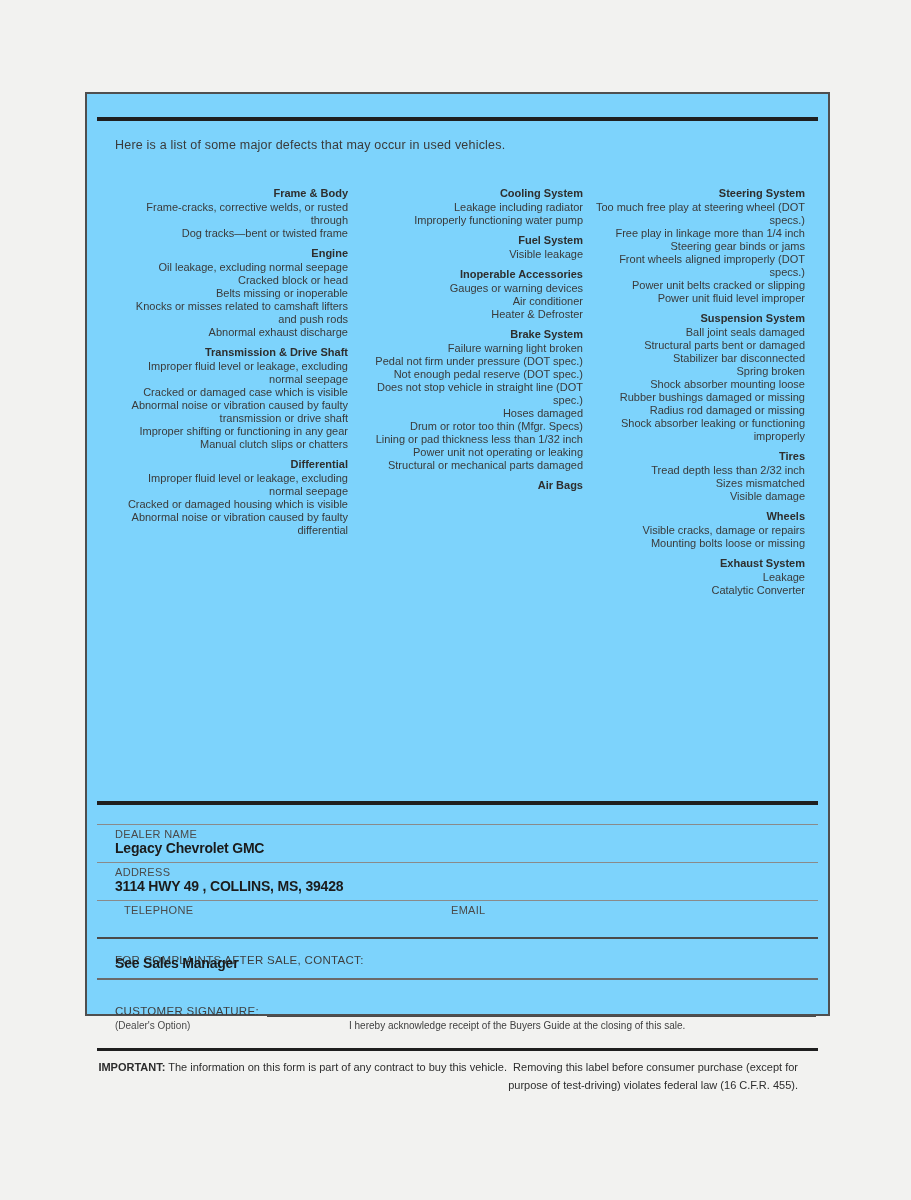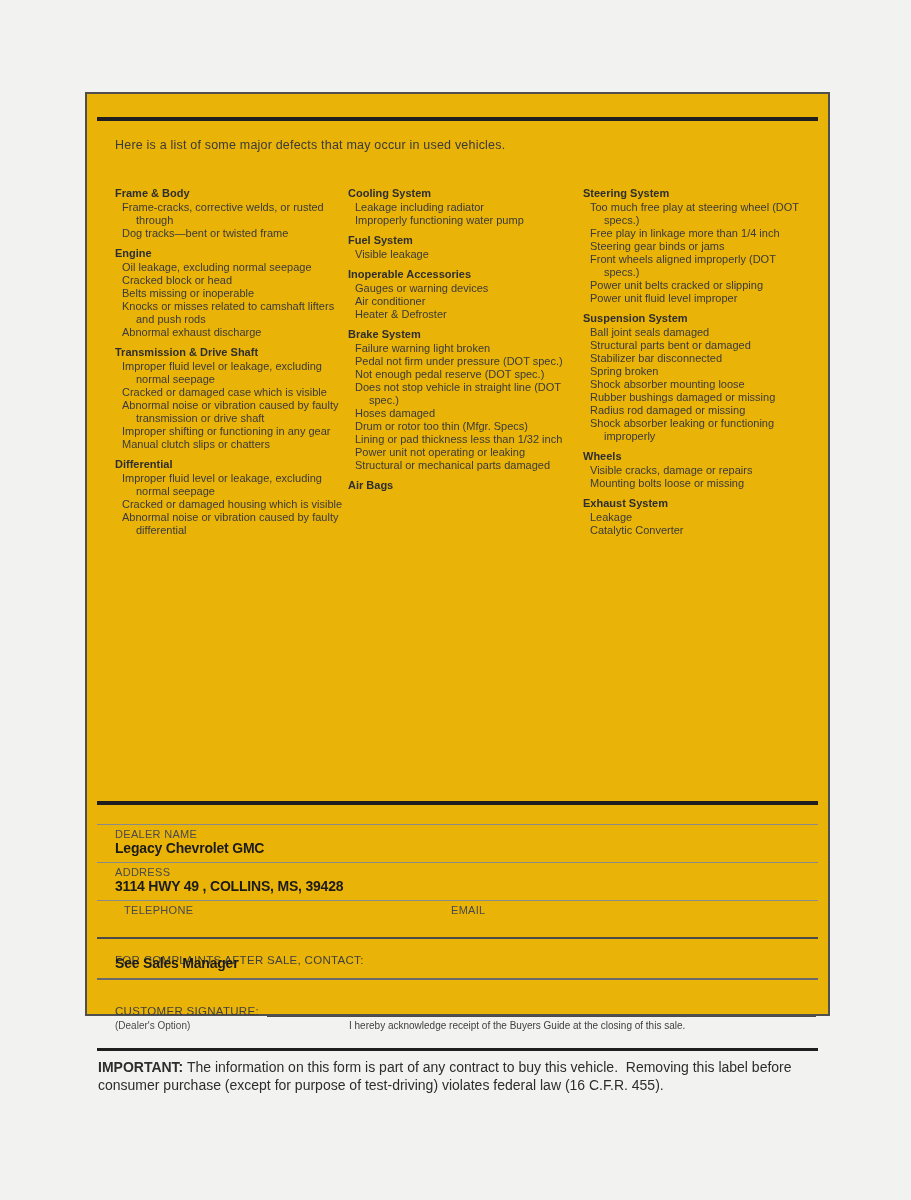--- a/index.html
+++ b/index.html
@@ -4,21 +4,21 @@
 <style>
   html,body{margin:0;padding:0;}
   body{
     width:911px;height:1200px;position:relative;
     background:#f2f2f0;
     font-family:"Liberation Sans", sans-serif;
     -webkit-font-smoothing:antialiased;
   }
   .sheet{
     position:absolute;left:85px;top:92px;width:745px;height:924px;
-    background:#eab308;border:2px solid #4f4f4f;box-sizing:border-box;
+    background:#7dd3fc;border:2px solid #4f4f4f;box-sizing:border-box;text-align:right;
   }
   .rule{position:absolute;left:10px;right:10px;background:#1f1f1f;}
   .rule-top{top:23px;height:4px;}
   .rule-2{top:707px;height:4px;}
   .rule-3{top:954px;height:3px;}
   .intro{
     position:absolute;left:28px;top:44px;
     font-size:12.5px;color:#3a3a3a;letter-spacing:.2px;
   }
   .columns{
@@ -57,21 +57,21 @@
   .lbl-phone{left:37px;top:810px;}
   .lbl-email{left:364px;top:810px;}
   .lbl-complaints{left:28px;top:849px;font-size:11.5px;color:#3e3e3e;margin-top:11px;}
   .val-complaints{left:28px;top:861px;}
   .lbl-signature{left:28px;top:911px;font-size:11.5px;color:#3e3e3e;}
   .sig-line{position:absolute;left:180px;right:12px;top:922px;height:1px;background:#4a4a4a;}
   .sig-sub{position:absolute;left:28px;top:926px;font-size:10px;color:#4a4a4a;}
   .acknowledge{position:absolute;left:262px;top:926px;font-size:10px;color:#3e3e3e;}
   .important{
     position:absolute;left:11px;top:964px;width:700px;
-    font-size:14px;line-height:18px;color:#2d2d2d;
+    font-size:11px;line-height:18px;color:#2d2d2d;
   }
   .imp-label{font-weight:bold;}
   .imp-text{white-space:pre-wrap;}
 </style>
 </head>
 <body>
 
 <div class="sheet">
 
   <div class="rule rule-top"></div>
@@ -155,20 +155,26 @@
           <div class="sec-item">Ball joint seals damaged</div>
           <div class="sec-item">Structural parts bent or damaged</div>
           <div class="sec-item">Stabilizer bar disconnected</div>
           <div class="sec-item">Spring broken</div>
           <div class="sec-item">Shock absorber mounting loose</div>
           <div class="sec-item">Rubber bushings damaged or missing</div>
           <div class="sec-item">Radius rod damaged or missing</div>
           <div class="sec-item">Shock absorber leaking or functioning improperly</div>
         </div>
         <div class="section">
+          <div class="sec-h">Tires</div>
+          <div class="sec-item">Tread depth less than 2/32 inch</div>
+          <div class="sec-item">Sizes mismatched</div>
+          <div class="sec-item">Visible damage</div>
+        </div>
+        <div class="section">
           <div class="sec-h">Wheels</div>
           <div class="sec-item">Visible cracks, damage or repairs</div>
           <div class="sec-item">Mounting bolts loose or missing</div>
         </div>
         <div class="section">
           <div class="sec-h">Exhaust System</div>
           <div class="sec-item">Leakage</div>
           <div class="sec-item">Catalytic Converter</div>
         </div>
       </div>

